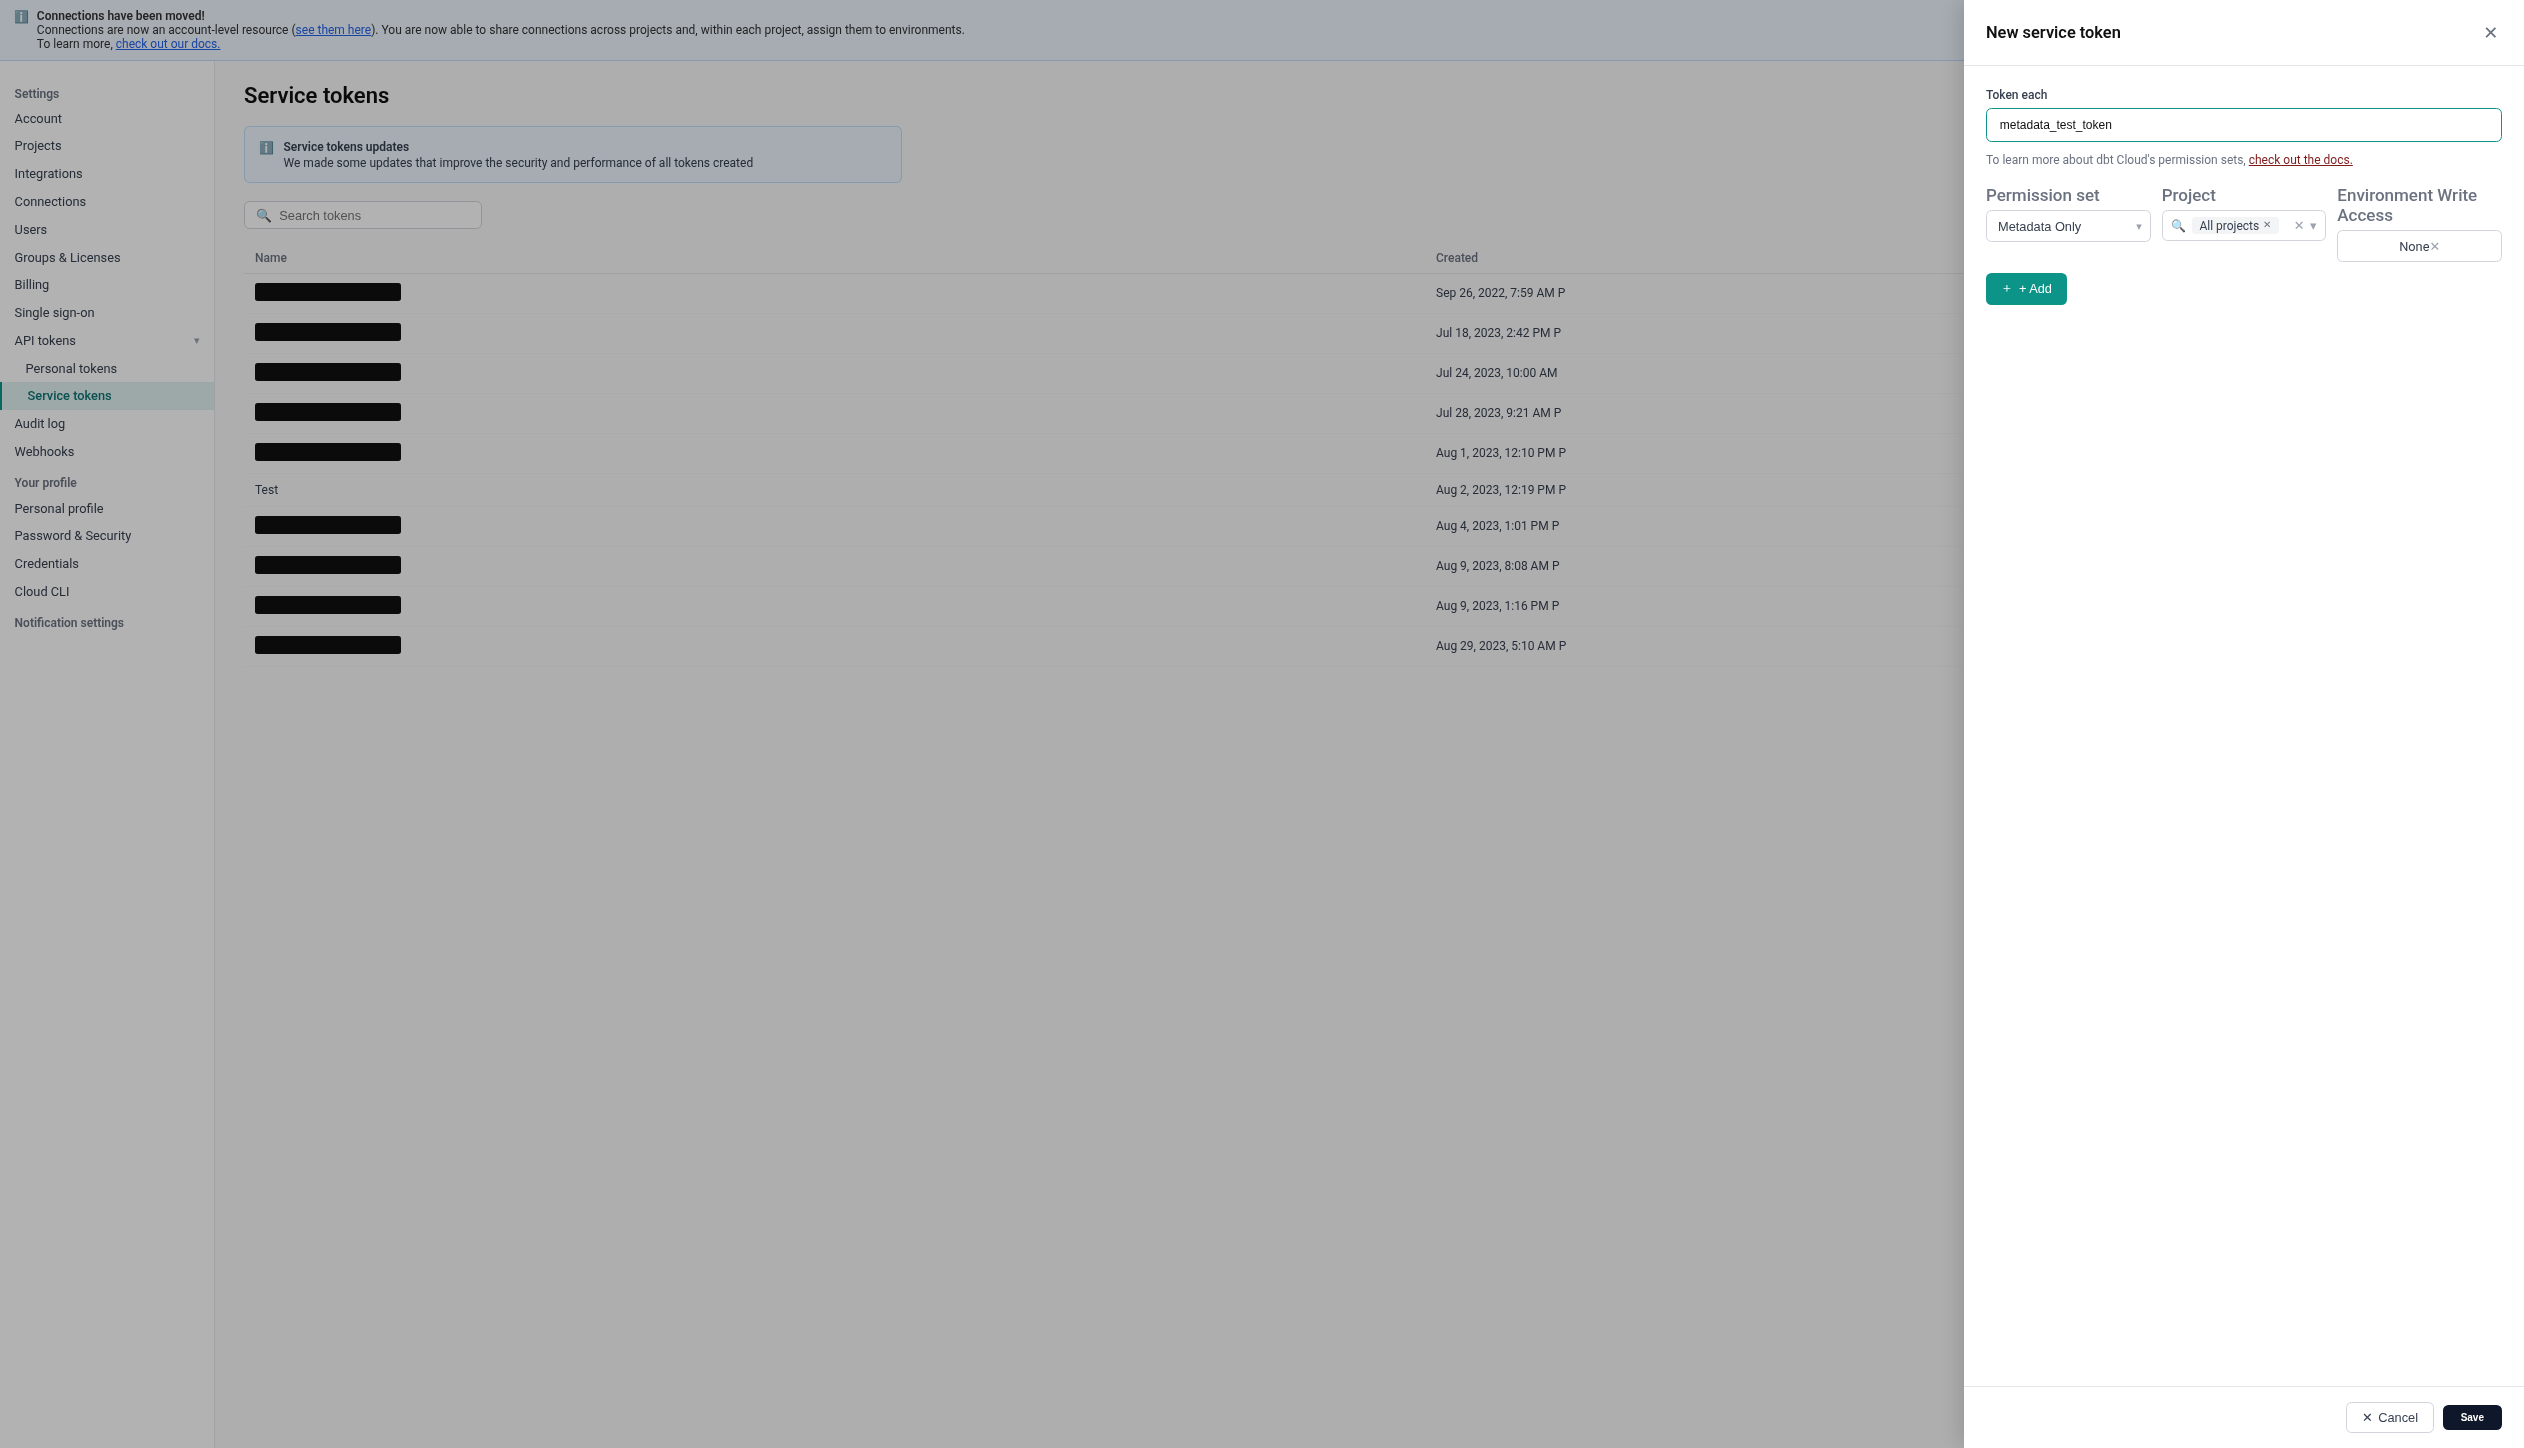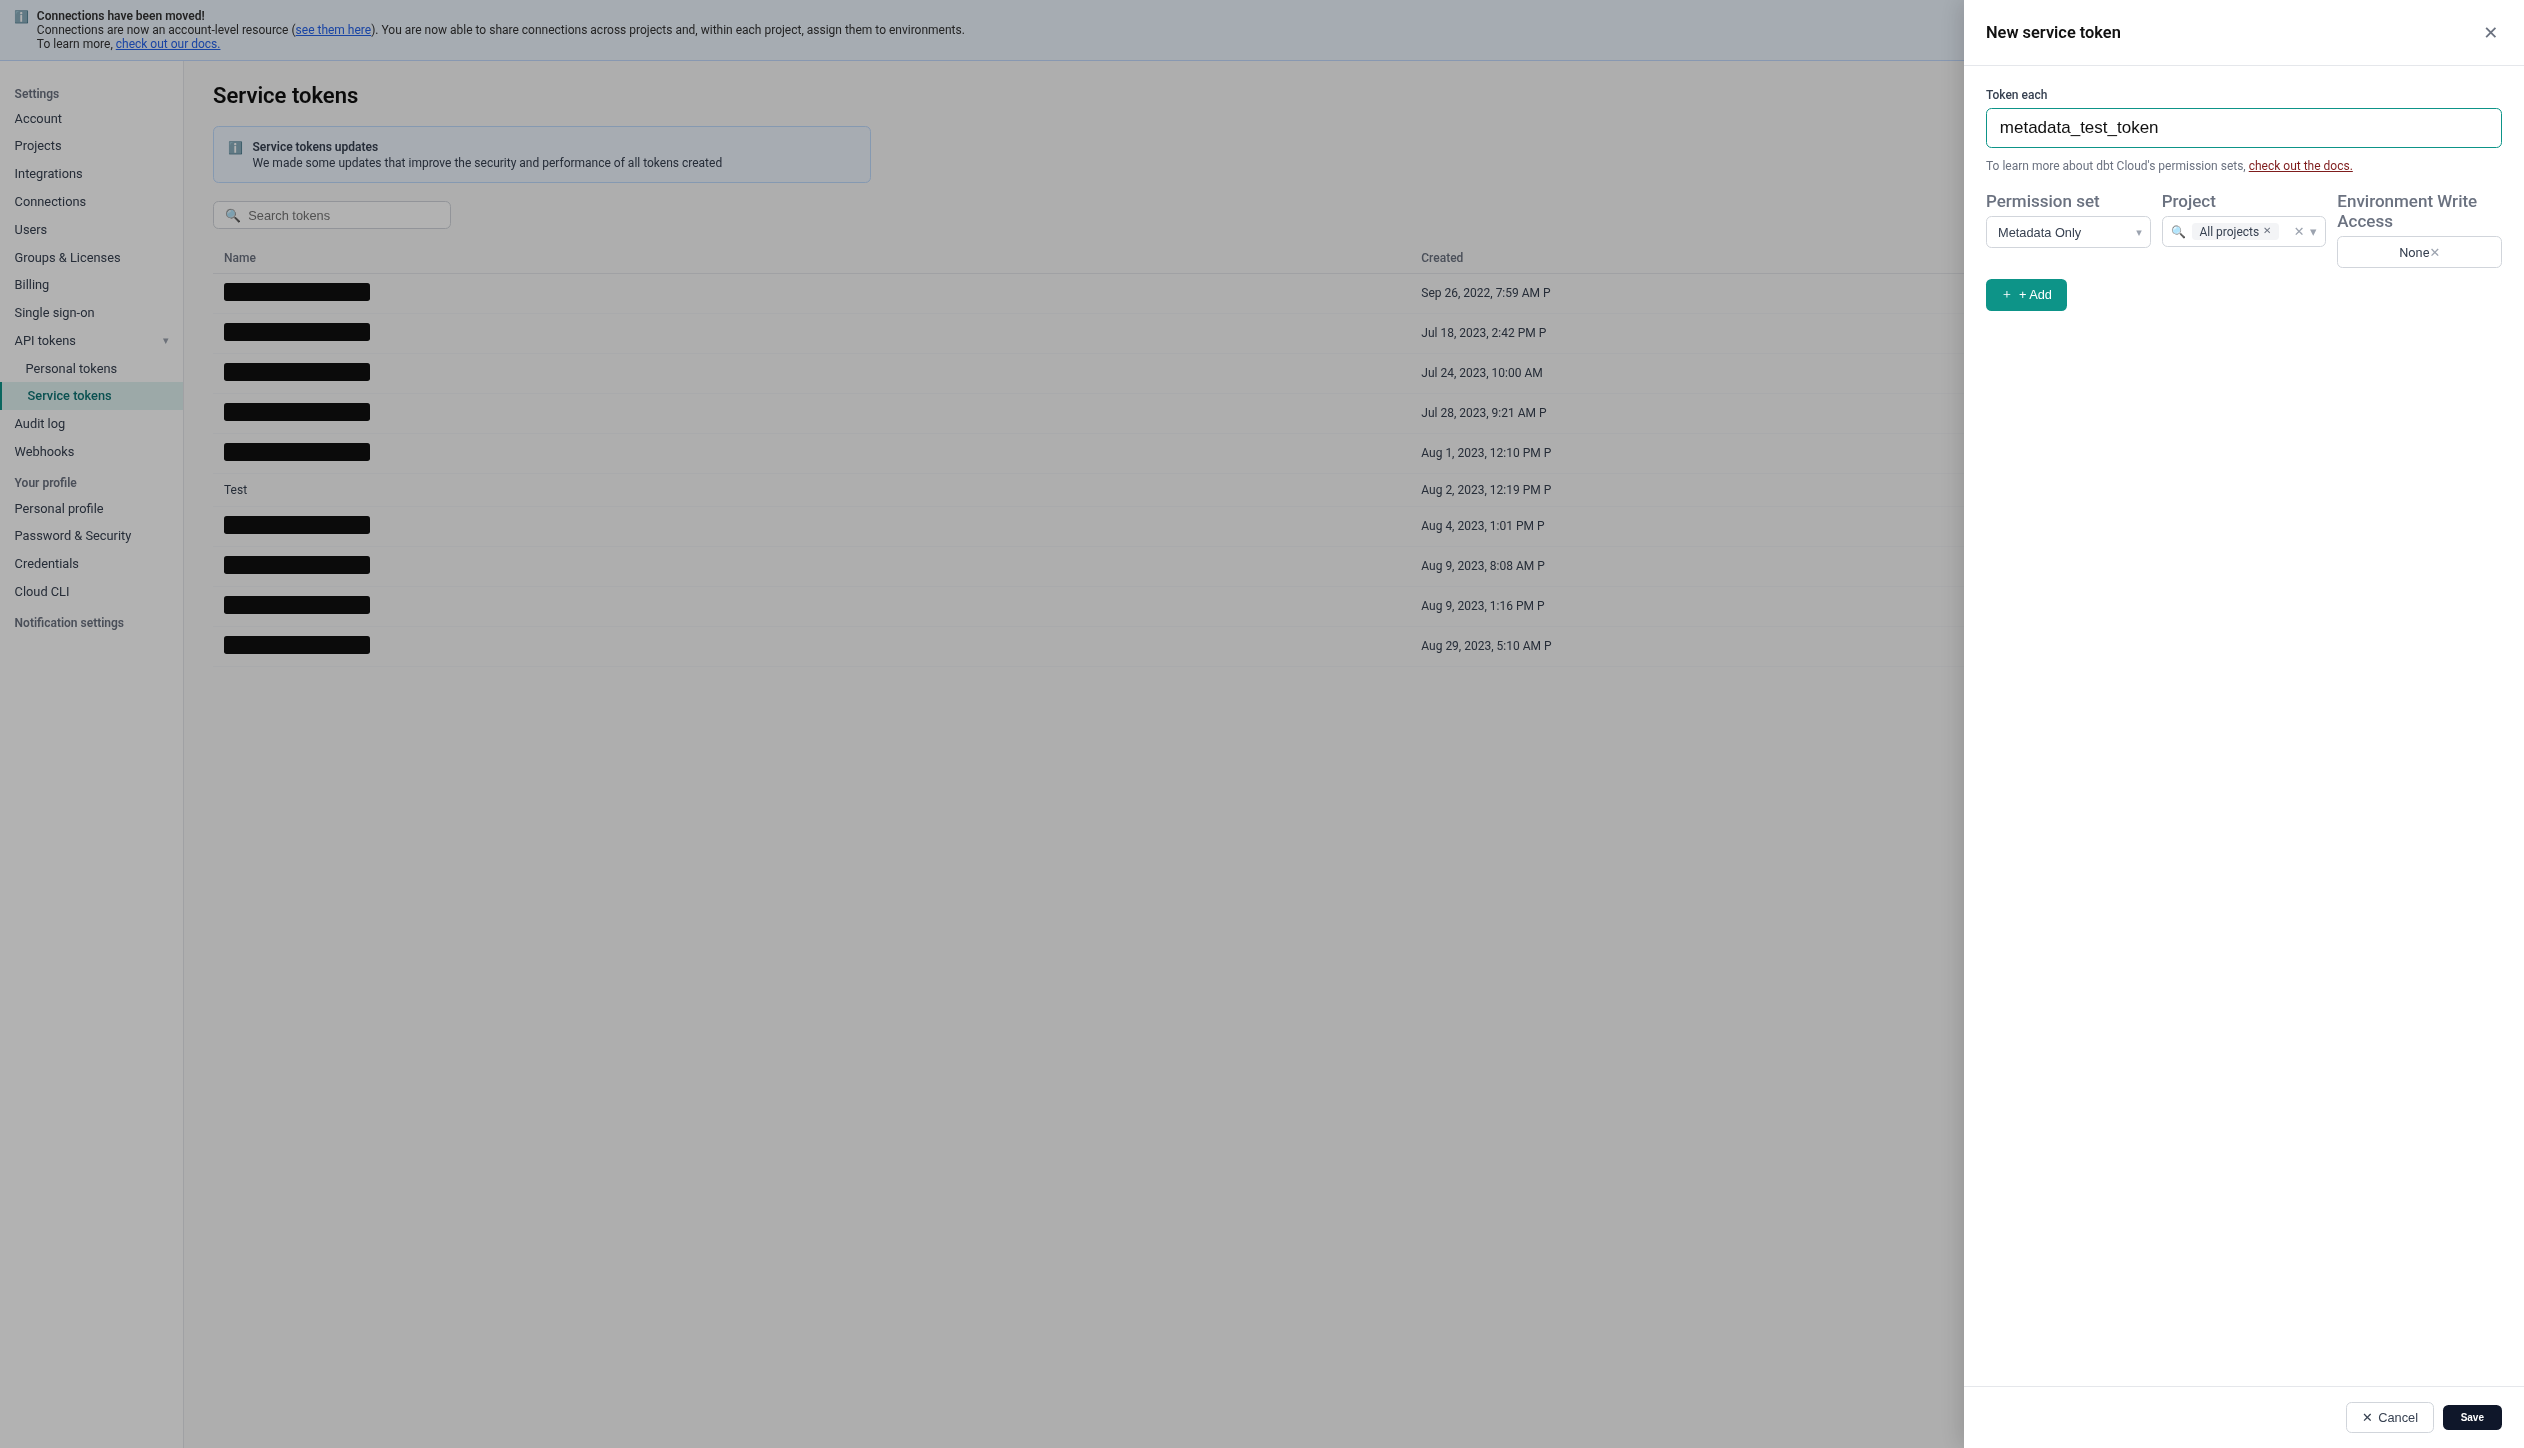--- a/index.html
+++ b/index.html
@@ -19,21 +19,21 @@
     }
     .banner-icon { color: #3b82f6; margin-top: 0.9px; flex-shrink: 0; }
     .banner a { color: #2563eb; text-decoration: underline; cursor: pointer; }
     .banner strong { font-weight: 600; }
 
     
     .app-body { display: flex; flex: 1; overflow: hidden; }
 
     
     .sidebar {
-      width: 184px;
+      width: 215px;
       background: #fff;
       border-right: 0.9px solid #e5e7eb;
       overflow-y: auto;
       flex-shrink: 0;
       padding: 14.6px 0;
     }
     .sidebar-section-label {
       font-size: 12px;
       font-weight: 600;
       color: #6b7280;
@@ -147,21 +147,21 @@
       color: #6b7280;
       padding: 3.7px;
     }
     .modal-body { padding: 22px; flex: 1; }
     .field-label { font-size: 12px; font-weight: 500; color: #374151; margin-bottom: 5.5px; }
     .token-name-input {
       width: 100%;
       border: 1.8px solid #0d9488;
       border-radius: 5.5px;
       padding: 9px 12.8px;
-      font-size: 17px;
+      font-size: 12px;
       color: #111;
       outline: none;
       margin-bottom: 11px;
     }
     .permissions-hint { font-size: 12px; color: #6b7280; margin-bottom: 18px; }
     .permissions-hint a { color: #7f1d1d; text-decoration: underline; cursor: pointer; }
 
     .permissions-grid {
       display: grid;
       grid-template-columns: 1fr 1fr 1fr;

